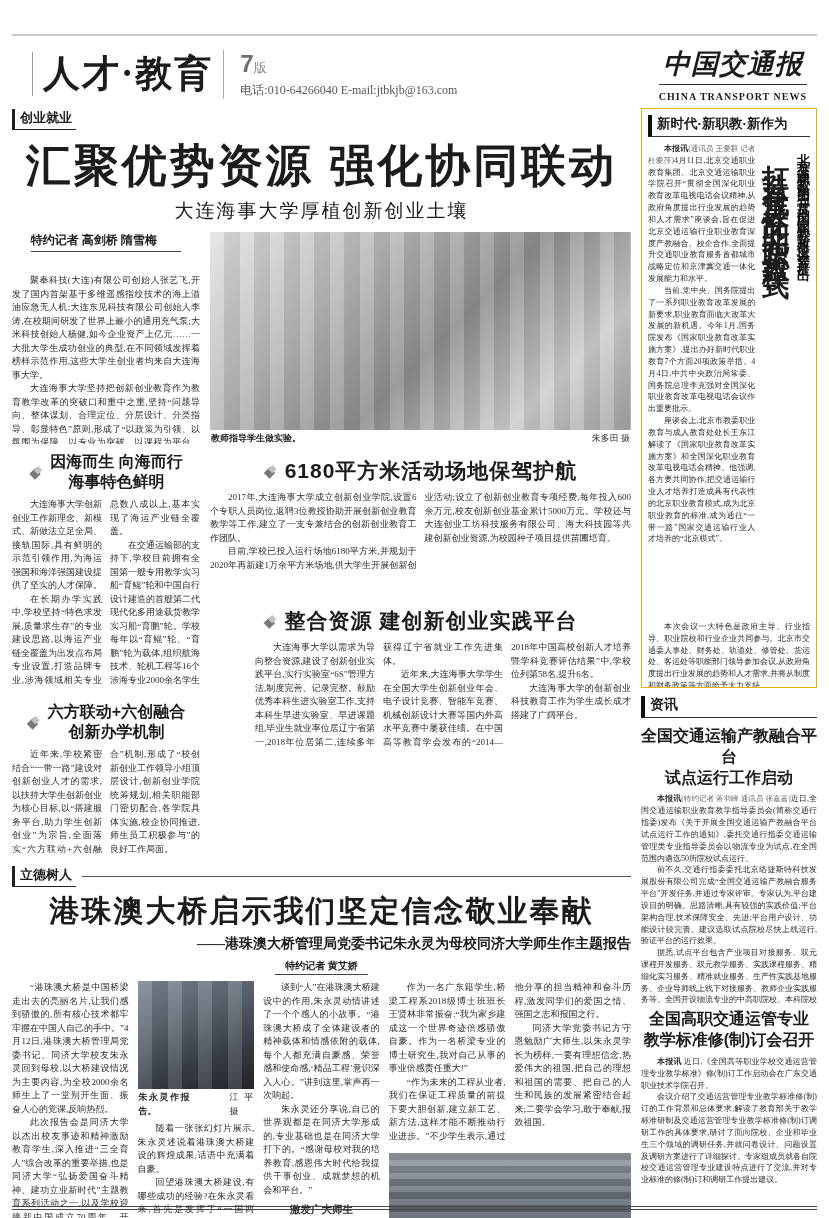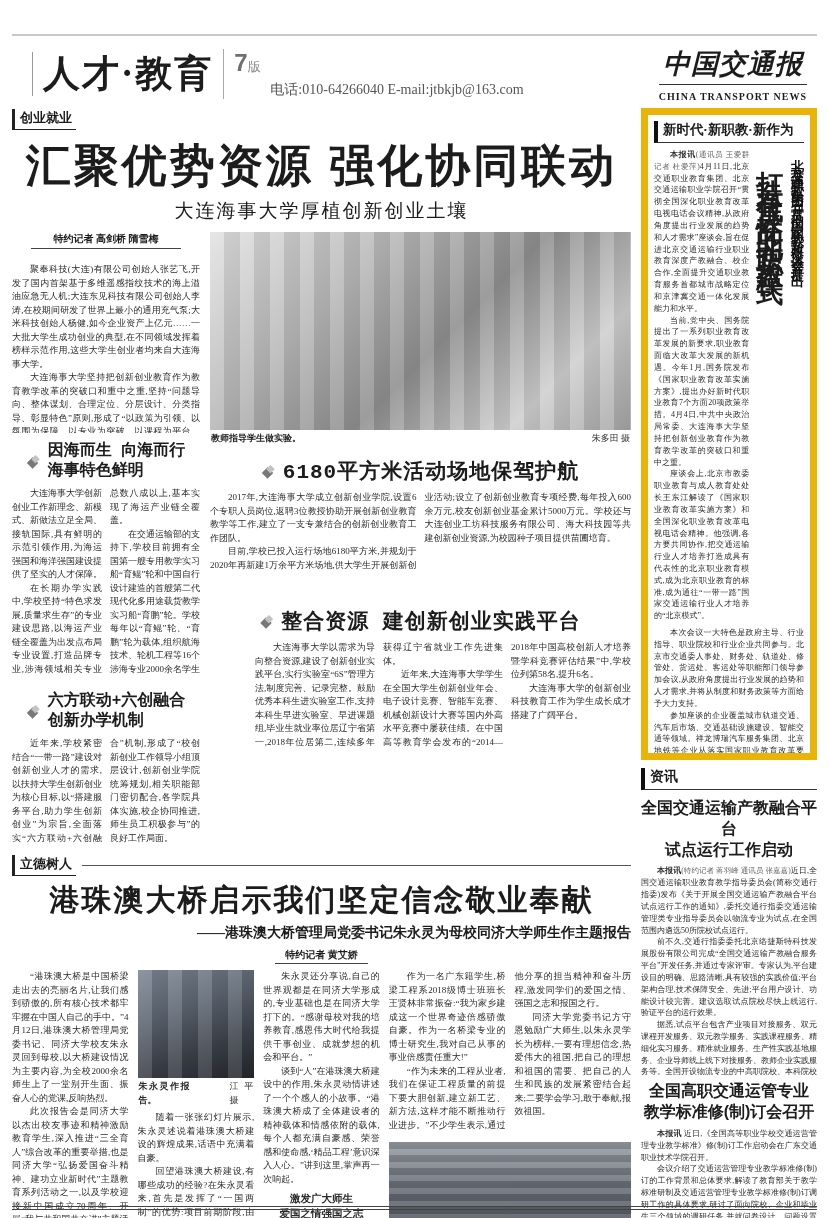--- a/index.html
+++ b/index.html
@@ -10,24 +10,24 @@
 
   
   .top-hairline { margin-top:34px; border-top:2px solid #c9c9c9; }
   .masthead { display:flex; align-items:center; padding:10px 10px 6px 10px; }
   .mh-date { text-align:center; padding-right:12px; }
   .mh-date .d1 { font-weight:bold; font-size:13px; font-family:"Liberation Sans",sans-serif; }
   .mh-date .d2 { font-size:8px; color:#444; margin-top:3px; }
   .mh-sep { width:1px; background:#999; height:44px; margin:0 10px; }
   .mh-section { font-size:37px; font-weight:bold; letter-spacing:2px;
                 font-family:"Liberation Serif",serif; }
-  .mh-page { margin-left:10px; padding-left:10px; border-left:1px solid #aaa; }
+  .mh-page { margin-left:10px; padding-left:16px; border-left:1px solid #aaa; }
   .mh-page .p7 { font-size:24px; font-weight:bold; color:#6f6f6f; font-family:"Liberation Sans",sans-serif; }
   .mh-page .pb { font-size:13px; color:#8a8a8a; }
-  .mh-page .contact { font-size:14px; color:#555; margin-top:4px;margin-left:36px; }
+  .mh-page .contact { font-size:12px; color:#555; margin-top:4px; }
   .mh-paper { margin-left:auto; text-align:center; }
   .mh-paper .cn { font-size:27px; font-weight:bold; font-style:italic; letter-spacing:1px; }
   .mh-paper .en { font-size:10px; font-weight:bold; letter-spacing:1px; border-top:1px solid #333;
                   margin-top:2px; padding-top:6px; font-family:"Liberation Serif",serif; }
 
   
   .content { display:grid; grid-template-columns:1fr 176px; gap:10px; }
 
   
   .kicker { font-weight:bold; font-size:13px; font-family:"Liberation Sans",sans-serif;
@@ -36,34 +36,34 @@
   .kicker-row { display:flex; align-items:center; gap:6px; margin:2px 0 4px 0; }
   .kicker-row .rule { flex:1; border-top:1px solid #555; }
 
   
   .lead-head { text-align:center; }
   .lead-head h1 { font-size:45px; letter-spacing:3px; font-family:"Liberation Sans",sans-serif;
                   font-weight:900; margin:6px 0 2px 0; }
   .lead-head h2 { font-size:19px; font-weight:normal; letter-spacing:2px; margin-bottom:8px; }
 
   .top-grid { display:grid; grid-template-columns:188px 1fr; gap:10px; }
-  .byline { text-align:center; font-size:10px; font-weight:bold; padding-bottom:2px;
-            border-bottom:1px solid #444; width:80%; margin:0 auto 14px auto; }
+  .byline { text-align:left; font-size:12px; font-weight:bold; padding-bottom:2px;
+            border-bottom:1px solid #444; width:80%; margin:0 auto 22px auto; }
   .body-cols2 { columns:2; column-gap:8px; }
   .body-cols3 { columns:3; column-gap:8px;margin-left:45px; }
   .bodytext p, .bodytext { font-size:9px; line-height:1.5; text-align:justify; color:#2a2a2a; }
   .bodytext p { text-indent:2em; }
   .bt-a1 { height:170px; overflow:hidden; }
   .bt-a2 { height:196px; overflow:hidden; }
   .bt-a3 { height:112px; overflow:hidden; }
   .bt-a4 { height:108px; overflow:hidden; }
   .bt-a5 { height:172px; overflow:hidden; }
 
   .sec-title { display:flex; justify-content:center; align-items:center; gap:8px; margin:8px 0 6px 0; }
-  .sec-title .t { font-weight:bold; font-family:Liberation Mono, monospace; }
+  .sec-title .t { text-align:center; font-weight:bold; font-family:Liberation Sans, sans-serif; }
   .sec-title.small .t { font-size:16px; line-height:1.25; }
   .sec-title.big .t { font-size:21px; letter-spacing:1px; }
   .dia { white-space:nowrap; }
   .dia .da { font-style:normal; color:#787878; font-size:15px; }
   .dia .db { font-style:normal; color:#c3c3c3; font-size:11px; margin-left:-7px; vertical-align:5px; }
 
   
   .photo { background:linear-gradient(135deg,#e2e2e2 0%,#b9b9b9 30%,#8f8f8f 55%,#cfcfcf 80%,#a5a5a5 100%); position:relative; overflow:hidden; }
   .photo::after { content:""; position:absolute; inset:0;
       background:repeating-linear-gradient(90deg,rgba(255,255,255,.12) 0 14px,rgba(0,0,0,.08) 14px 30px); }
@@ -85,21 +85,21 @@
       background:linear-gradient(160deg,#7c8694 0%,#5d6672 35%,#3b4049 70%,#23262b 100%); }
   .col45 { grid-column:span 2; display:flex; flex-direction:column; }
   .col45 .txt { columns:2; column-gap:9px; height:168px; overflow:hidden; }
   .photo-audience { height:104px; width:100%; margin-top:4px;
       background:linear-gradient(180deg,#9aa0a8 0%,#6d737c 40%,#4a4f57 100%); position:relative; overflow:hidden;}
   .photo-audience::after { content:""; position:absolute; inset:0;
       background:repeating-linear-gradient(0deg,rgba(255,255,255,.10) 0 6px,rgba(0,0,0,.12) 6px 13px); }
 
   
   .sidebar { font-size:8px; }
-  .red-box { border:7px solid #eab308; padding:6px 6px 4px 6px; height:652px; overflow:hidden; }
+  .red-box { border:1px solid #eab308; padding:6px 6px 4px 6px; height:580px; overflow:hidden; }
   .box-header, .zx-header { font-weight:bold; font-family:"Liberation Sans",sans-serif;
       border-left:4px solid #111; padding-left:5px; border-bottom:1px solid #333; padding-bottom:3px; }
   .box-header { font-size:13.5px; margin-bottom:6px; }
   .zx-header { font-size:14px; margin:8px 0 8px 0; }
   .sb-body p { font-size:8px; line-height:1.48; text-align:justify; text-indent:2em; color:#2a2a2a; }
   .box-top { display:flex; gap:6px; height:474px; overflow:hidden; }
   .box-lead { flex:1; overflow:hidden; }
   .v-title { writing-mode:vertical-rl; font-size:27px; font-weight:900; letter-spacing:9px;
              font-family:"Liberation Sans",sans-serif; line-height:1.05; }
   .v-lead  { writing-mode:vertical-rl; font-size:13px; font-weight:bold; letter-spacing:5px; line-height:1.1; color:#111; }
@@ -232,22 +232,22 @@
               <span class="credit">江平 摄</span>
             </div>
             <div>
                 <p>随着一张张幻灯片展示,朱永灵述说着港珠澳大桥建设的辉煌成果,话语中充满着自豪。</p>
                 <p>回望港珠澳大桥建设,有哪些成功的经验?在朱永灵看来,首先是发挥了“一国两制”的优势:项目前期阶段,由香港牵头,借鉴他们在国际化视野、环保和养护措施等方面的优势,共审重大方案,共同评标;建设期,由广东省牵头,提高决策效率,发挥劳动竞赛、党组织和文化建设方面的作用。同时,创新了组织模式,实现了公开透明,建立了互信机制等。</p>
               </div>
           </div>
 
           <div class="fcol">
             <div>
+                <p>谈到“人”在港珠澳大桥建设中的作用,朱永灵动情讲述了一个个感人的小故事。“港珠澳大桥成了全体建设者的精神载体和情感依附的载体,每个人都充满自豪感、荣誉感和使命感,‘精品工程’意识深入人心。”讲到这里,掌声再一次响起。</p>
                 <p>朱永灵还分享说,自己的世界观都是在同济大学形成的,专业基础也是在同济大学打下的。“感谢母校对我的培养教育,感恩伟大时代给我提供干事创业、成就梦想的机会和平台。”</p>
-                <p>谈到“人”在港珠澳大桥建设中的作用,朱永灵动情讲述了一个个感人的小故事。“港珠澳大桥成了全体建设者的精神载体和情感依附的载体,每个人都充满自豪感、荣誉感和使命感,‘精品工程’意识深入人心。”讲到这里,掌声再一次响起。</p>
               </div>
             <div class="subhead">
               <div>激发广大师生</div>
               <div>爱国之情强国之志</div>
             </div>
             <div>
                 <p>报告会结束后,学生们纷纷表示,要以朱永灵学长为榜样,不断提升专业能力,为祖国的工程事业贡献一份力量。</p>
               </div>
           </div>
 
@@ -264,21 +264,21 @@
       </div>
     </div>
 
     <div class="sidebar">
       <div class="red-box">
         <div class="box-header">新时代·新职教·新作为</div>
         <div class="box-top">
           <div class="box-lead sb-body">
             <p><b class="lead-label">本报讯</b><span class="lead-names">(通讯员 王爱群 记者 杜爱萍)</span><span>4月11日,北京交通职业教育集团、北京交通运输职业学院召开“贯彻全国深化职业教育改革电视电话会议精神,从政府角度提出行业发展的趋势和人才需求”座谈会,旨在促进北京交通运输行业职业教育深度产教融合、校企合作,全面提升交通职业教育服务首都城市战略定位和京津冀交通一体化发展能力和水平。</span></p>
             <div>
-                <p>当前,党中央、国务院提出了一系列职业教育改革发展的新要求,职业教育面临大改革大发展的新机遇。今年1月,国务院发布《国家职业教育改革实施方案》,提出办好新时代职业教育7个方面20项政策举措。4月4日,中共中央政治局常委、大连海事大学坚持把创新创业教育作为教育教学改革的突破口和重中之重。</p>
+                <p>当前,党中央、国务院提出了一系列职业教育改革发展的新要求,职业教育面临大改革大发展的新机遇。今年1月,国务院发布《国家职业教育改革实施方案》,提出办好新时代职业教育7个方面20项政策举措。4月4日,中共中央政治局常委、国务院总理李克强对全国深化职业教育改革电视电话会议作出重要批示。</p>
                 <p>座谈会上,北京市教委职业教育与成人教育处处长王东江解读了《国家职业教育改革实施方案》和全国深化职业教育改革电视电话会精神。他强调,各方要共同协作,把交通运输行业人才培养打造成具有代表性的北京职业教育模式,成为北京职业教育的标准,成为通往“一带一路”国家交通运输行业人才培养的“北京模式”。</p>
               </div>
           </div>
           <div class="v-title">打造有代表性的北京职教模式</div>
           <div class="v-lead">北京交通职教集团召开贯彻国家职教新政座谈会并提出</div>
         </div>
         <div class="box-rest sb-body">
             <p>本次会议一大特色是政府主导、行业指导、职业院校和行业企业共同参与。北京市交通委人事处、财务处、轨道处、修管处、货运处、客运处等职能部门领导参加会议,从政府角度提出行业发展的趋势和人才需求,并将从制度和财务政策等方面给予大力支持。</p>
             <p>参加座谈的企业覆盖城市轨道交通、汽车后市场、交通基础设施建设、智能交通等领域。祥龙博瑞汽车服务集团、北京地铁等企业从落实国家职业教育改革要求、促进职业院校和企业共同发展角度,提出了校企合作展望和建议。</p>
           </div>

